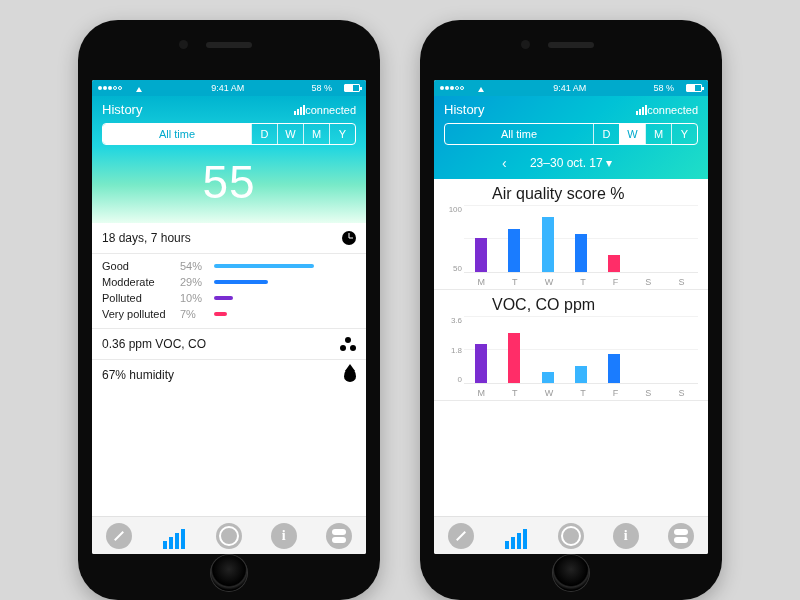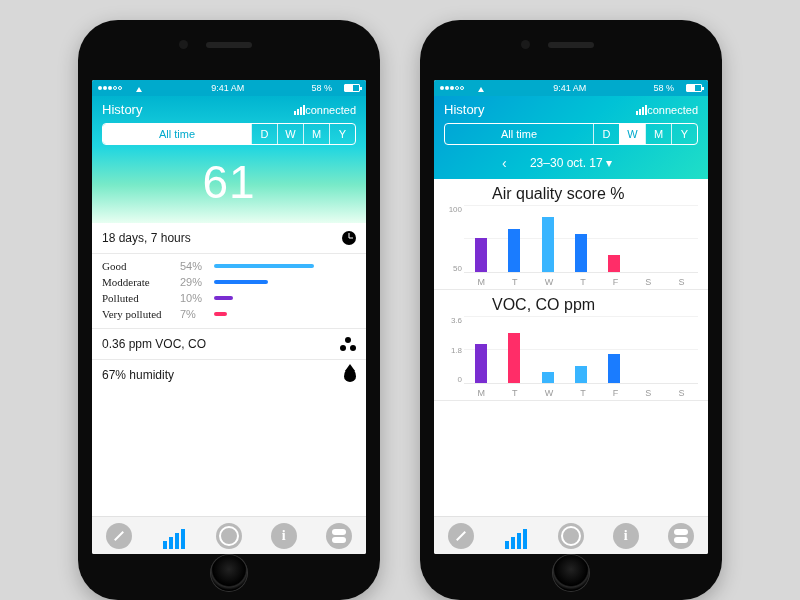--- a/index.html
+++ b/index.html
@@ -55,21 +55,21 @@
   
   .daterow{display:flex;align-items:center;justify-content:center;gap:10px;padding:2px 10px 8px;font-size:12px;}
   .daterow .chev{font-size:14px;opacity:.95;width:18px;text-align:left;}
   .daterow .chev.r{text-align:right;visibility:hidden;}
   
   .content{flex:1;background:#fff;overflow:hidden;}
   .row{padding:8px 10px;border-bottom:1px solid var(--divider);display:flex;align-items:center;justify-content:space-between;font-size:12px;color:var(--text);}
   .row.noborder{border-bottom:none;}
   .legend{padding:4px 10px 6px;border-bottom:1px solid var(--divider);}
   .legend-row{display:flex;align-items:center;font-size:11px;padding:2px 0;}
-  .legend-row .lbl{width:78px;color:var(--text);font-family:Liberation Serif, serif;}
+  .legend-row .lbl{width:78px;color:var(--text);}
   .legend-row .pct{width:34px;color:var(--muted);}
   .legend-row .bar{height:4px;border-radius:2px;}
   .ic{width:16px;height:16px;display:flex;align-items:center;justify-content:center;color:#000;}
   .ic.clock{width:14px;height:14px;border-radius:50%;background:#000;position:relative;}
   .ic.clock::before{content:"";position:absolute;left:50%;top:50%;width:1px;height:5px;background:#fff;transform-origin:bottom;transform:translate(-50%,-100%);}
   .ic.clock::after{content:"";position:absolute;left:50%;top:50%;width:1px;height:4px;background:#fff;transform-origin:bottom;transform:translate(-50%,-100%) rotate(90deg);}
   .ic.mol{position:relative;width:16px;height:14px;}
   .ic.mol i{position:absolute;width:6px;height:6px;border-radius:50%;background:#000;}
   .ic.mol i:nth-child(1){left:5px;top:0}.ic.mol i:nth-child(2){left:0;bottom:0}.ic.mol i:nth-child(3){right:0;bottom:0}
   .ic.drop{width:12px;height:14px;background:#000;border-radius:50% 50% 50% 50% / 60% 60% 40% 40%;transform:rotate(0deg);position:relative;}
@@ -137,21 +137,21 @@
           </span>
         </div>
         <div class="seg">
           <div class="wide active">All time</div>
           <div class="nar">D</div>
           <div class="nar">W</div>
           <div class="nar">M</div>
           <div class="nar">Y</div>
         </div>
         <div class="hero">
-          <div class="big">61</div>
+          <div class="big">55</div>
         </div>
       </div>
       <div class="content">
         <div class="row">
           <span>18 days, 7 hours</span>
           <span class="ic clock"></span>
         </div>
         <div class="legend" id="legendA">
             <div class="legend-row">
               <span class="lbl">Good</span>

